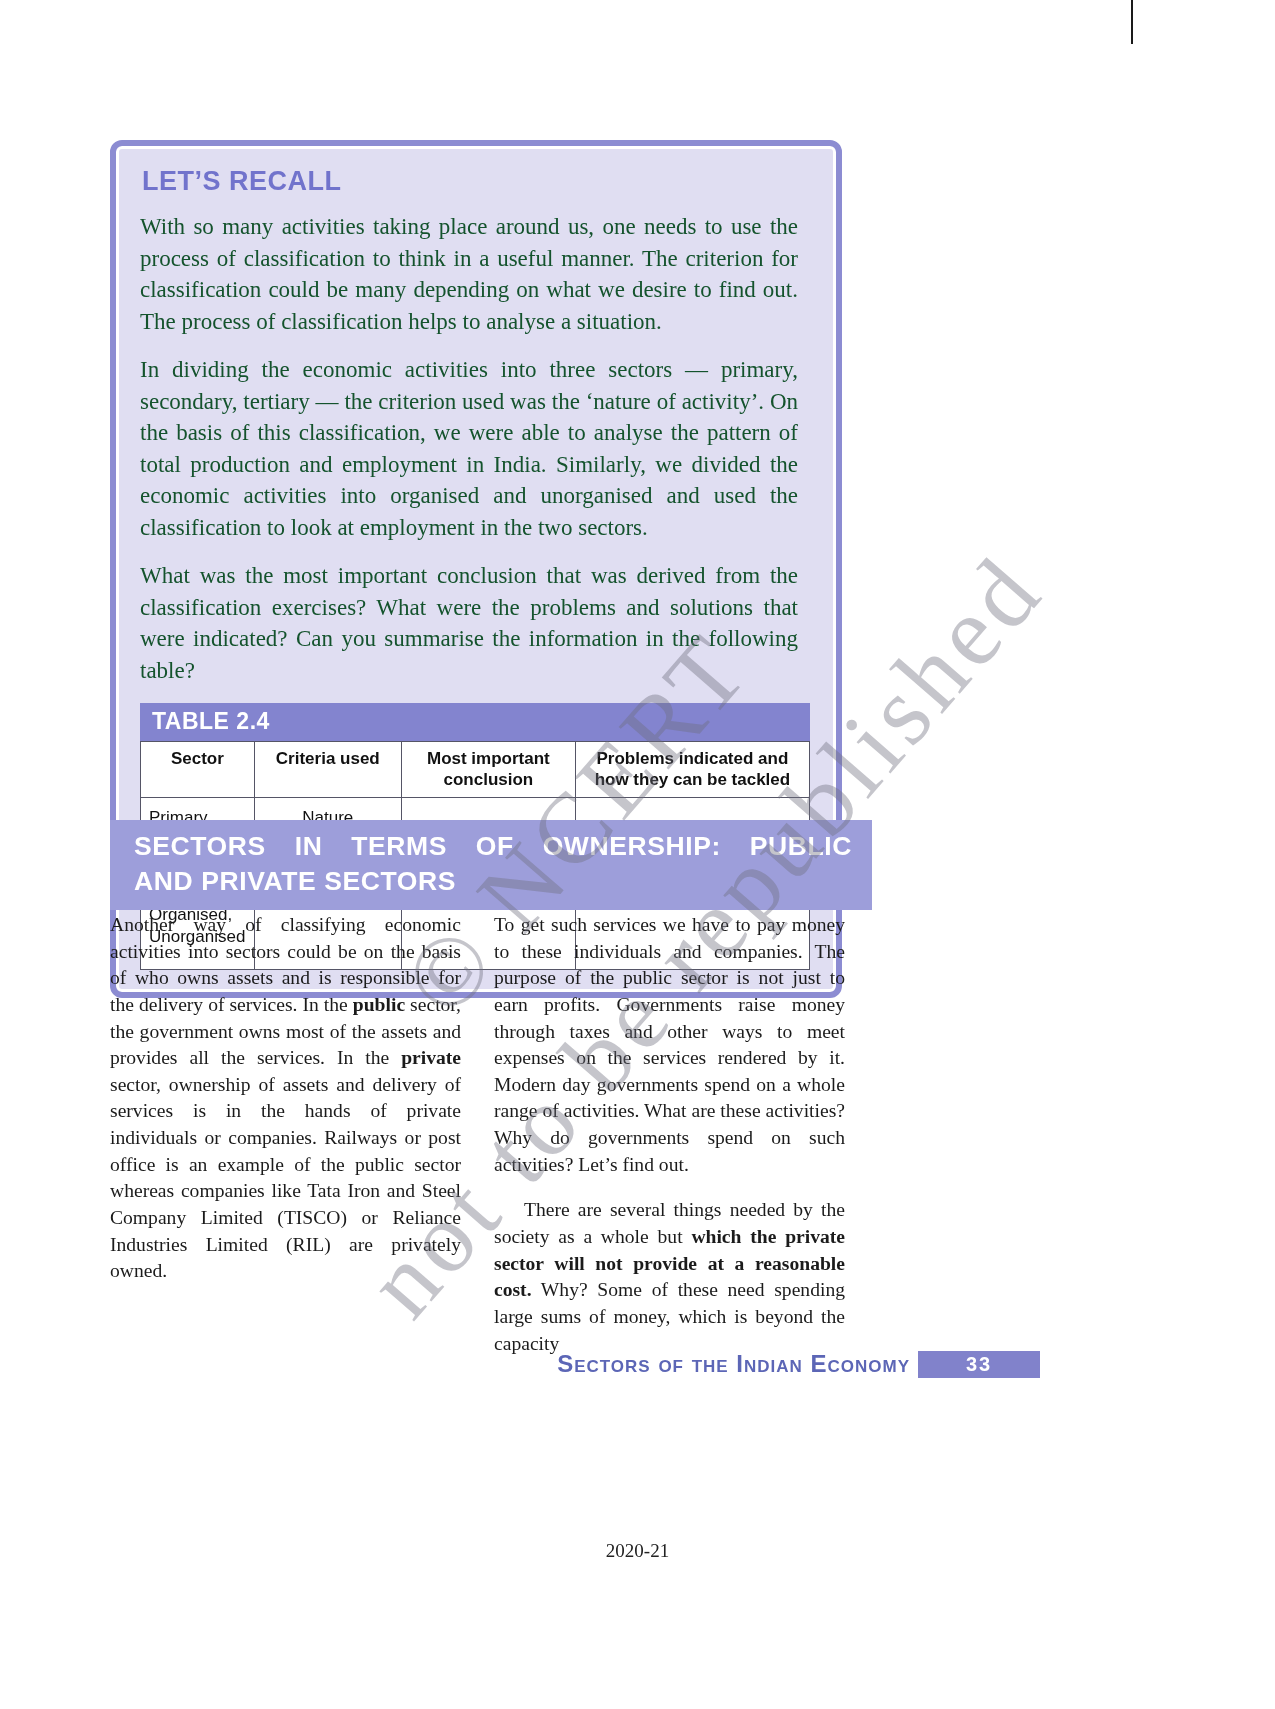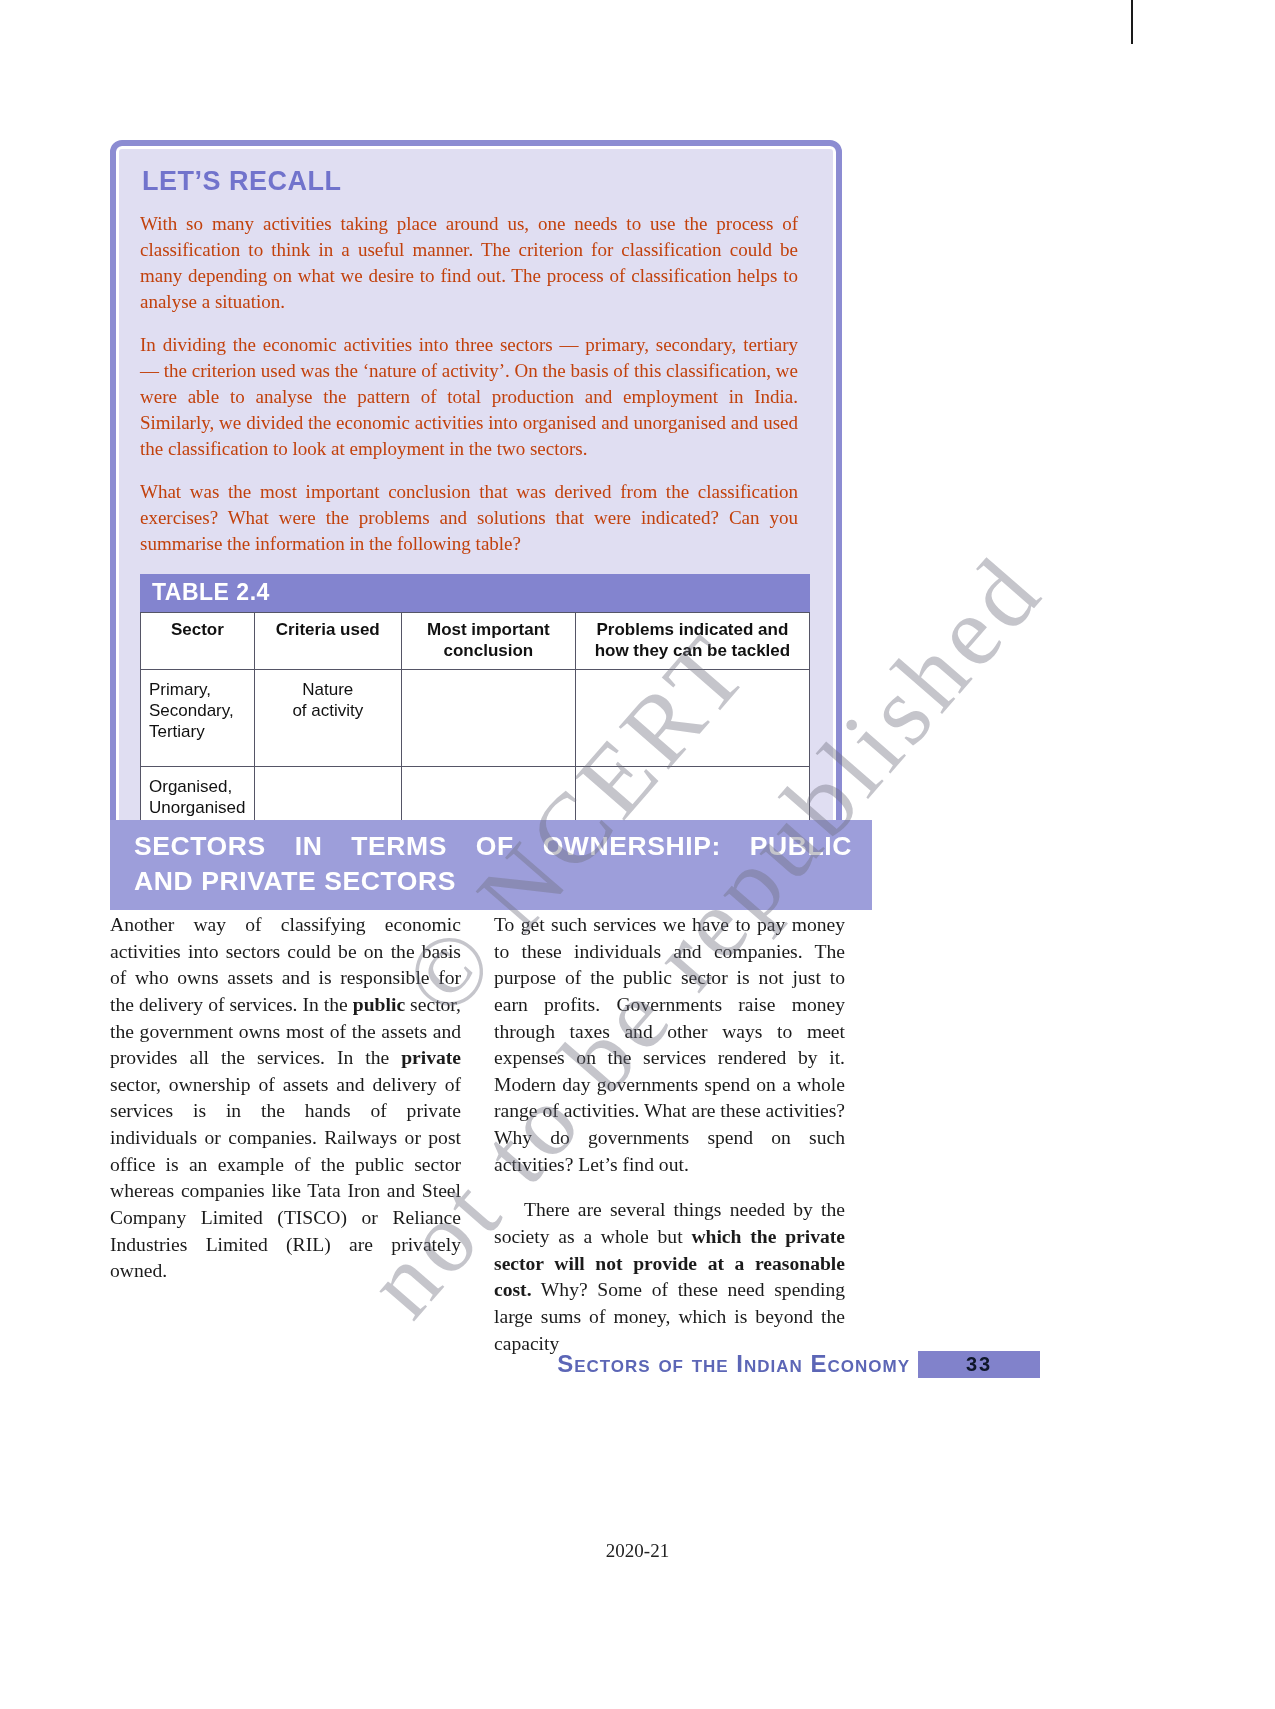--- a/index.html
+++ b/index.html
@@ -35,24 +35,24 @@
   }
   .recall-title {
     font-family: "Liberation Sans", sans-serif;
     font-weight: bold;
     font-size: 27px;
     color: #7173cc;
     letter-spacing: 0.5px;
     margin: 6px 0 14px 2px;
   }
   .recall-p {
-    font-size: 19px;
+    font-size: 23px;
     line-height: 1.37;
     text-align: justify;
-    color: #c2410c;
+    color: #14532d;
     margin: 0 12px 17px 0;
   }
 
   
   .table-title-bar {
     background: #8384cf;
     color: #ffffff;
     font-family: "Liberation Sans", sans-serif;
     font-weight: bold;
     font-size: 23px;
@@ -145,21 +145,21 @@
     font-weight: bold;
     font-size: 24px;
     color: #5c66b6;
     letter-spacing: 1px;
     white-space: nowrap;
   }
   .page-badge {
     width: 122px;
     height: 27px;
     background: #8182cb;
-    color: #0f172a;
+    color: #ffffff;
     font-family: "Liberation Sans", sans-serif;
     font-weight: bold;
     font-size: 20px;
     letter-spacing: 2px;
     display: flex;
     align-items: center;
     justify-content: center;
   }
 
   .year {

